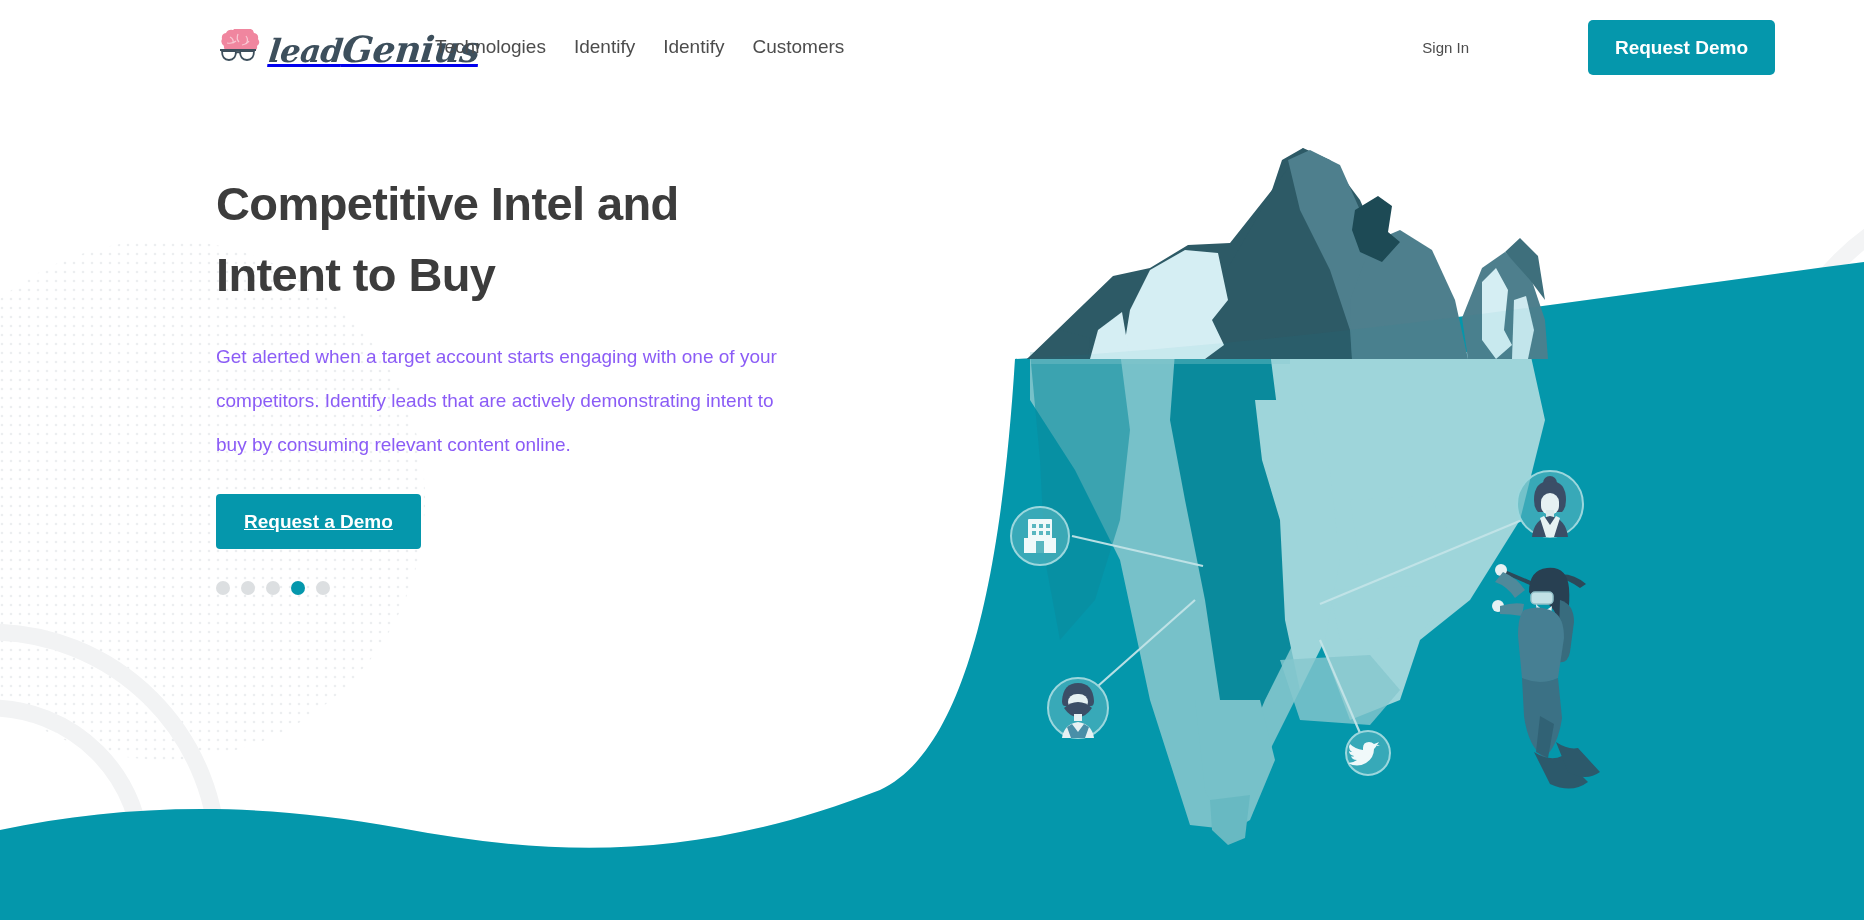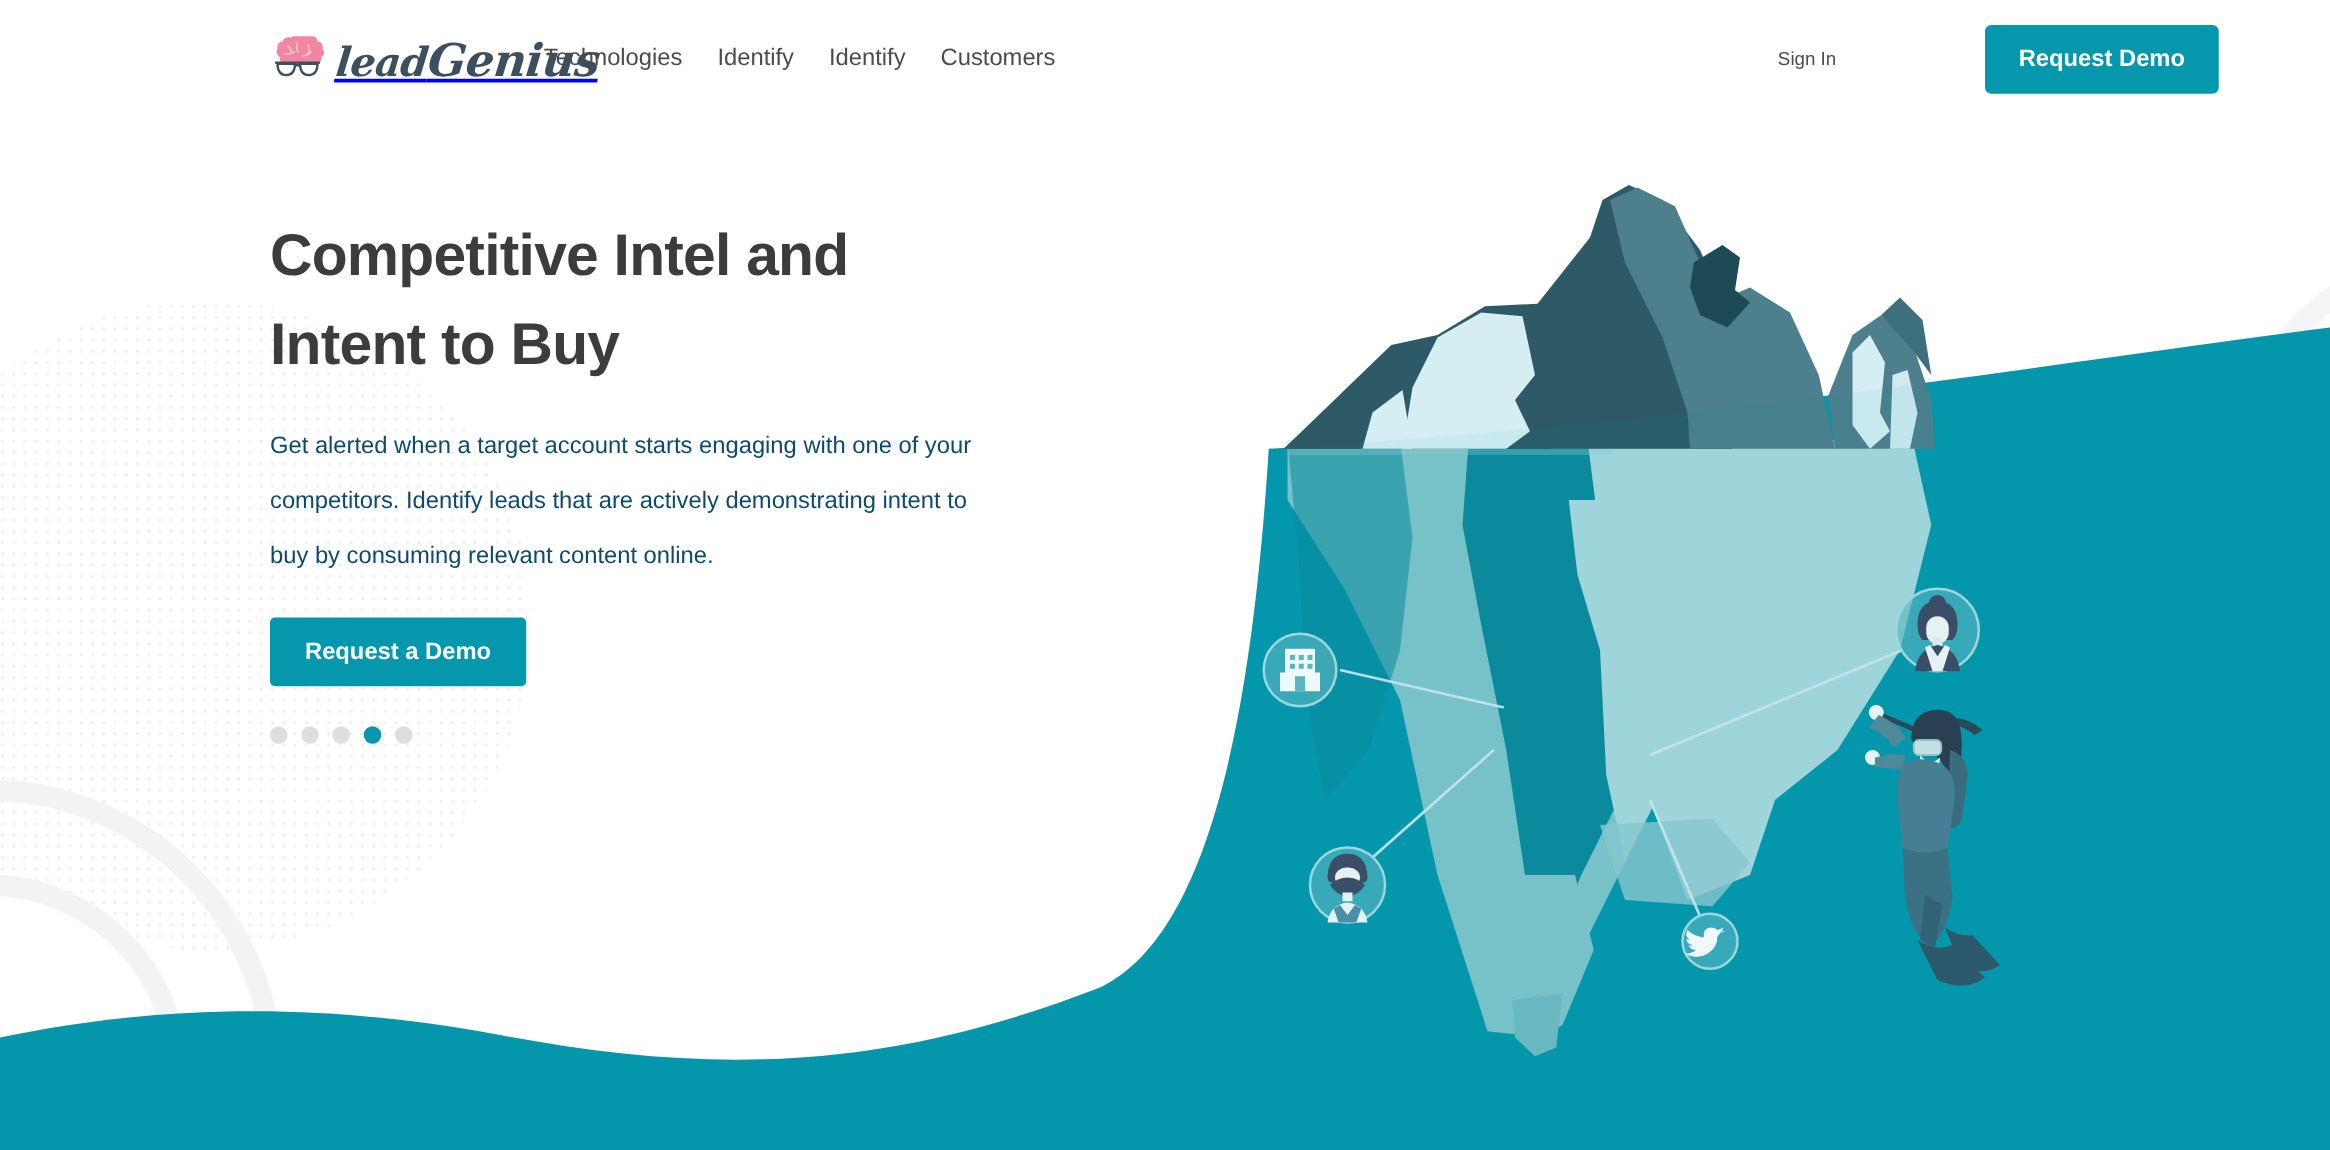--- a/index.html
+++ b/index.html
@@ -72,31 +72,32 @@
     width:620px; z-index:30;
   }
   #headline {
     font-size:47px; font-weight:700; line-height:71px;
     color:#3c3c3c; letter-spacing:-0.6px;
     max-width:560px;
   }
   #subcopy {
     margin-top:25px;
     font-size:19px; line-height:44px;
-    color:#0c4a6e; max-width:580px;
+    color:#8b5cf6; max-width:580px;
   }
   #cta-btn {
     margin-top:27px;
     height:55px; padding:0 28px;
     display:inline-flex; align-items:center; justify-content:center;
     background:#0597ac; color:#ffffff;
     font-size:19px; font-weight:700;
     border:none; border-radius:4px;
     cursor:pointer; white-space:nowrap;
     font-family:"Liberation Sans", sans-serif;
+    text-decoration:underline;
   }
   #dots {
     margin-top:32px;
     display:flex; align-items:center; gap:11px;
   }
   #dots .dot {
     width:14px; height:14px; border-radius:50%;
     background:#dcdfe1; cursor:pointer;
   }
   #dots .dot.active { background:#0597ac; }

